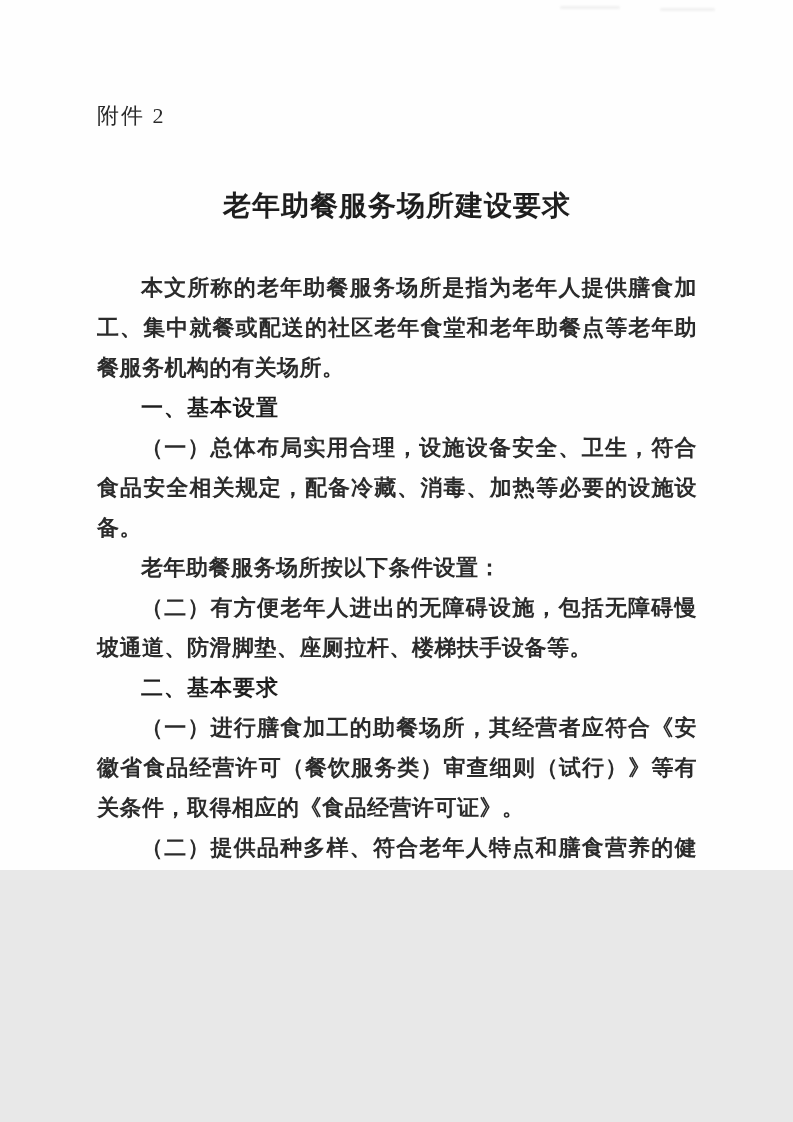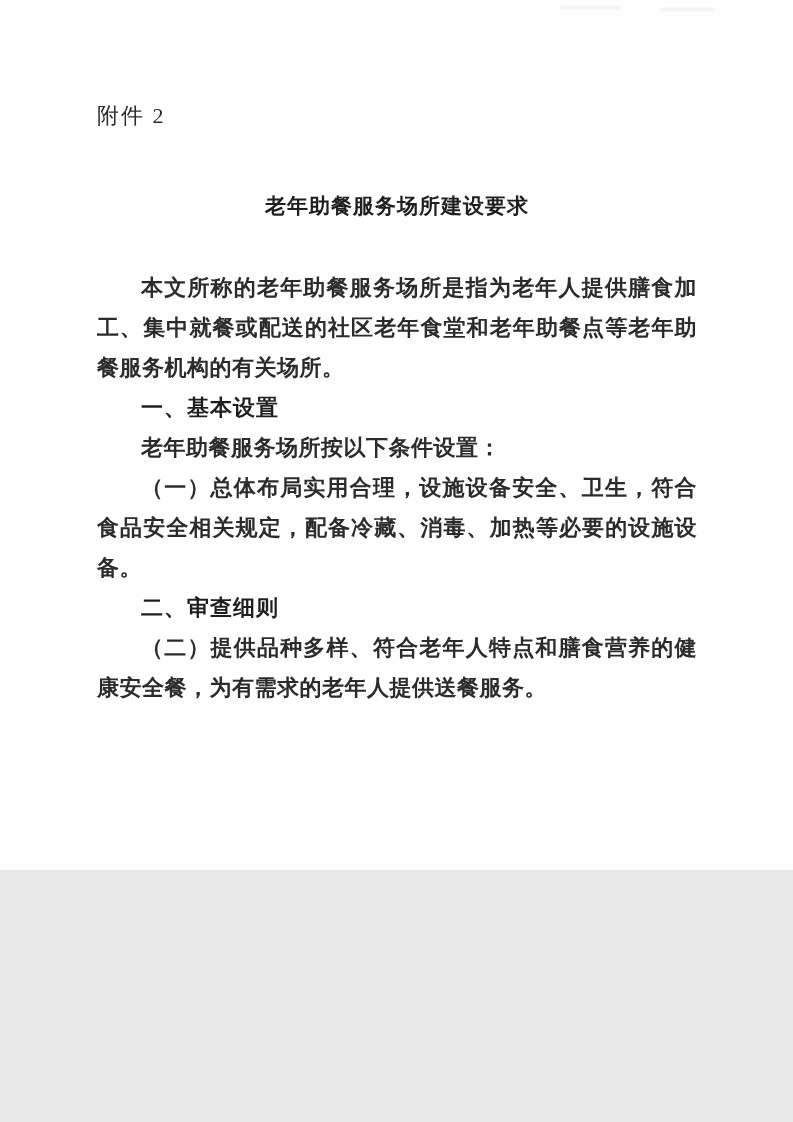--- a/index.html
+++ b/index.html
@@ -33,21 +33,21 @@
   }
   .attachment-label {
     font-size: 22px;
     line-height: 32px;
     letter-spacing: 2px;
   }
   .doc-title {
     margin-top: 50px;
     margin-bottom: 38px;
     text-align: center;
-    font-size: 21px;
+    font-size: 28px;
     line-height: 48px;
     font-weight: bold;
     letter-spacing: 1px;
     color: #1e1e1e;
   }
   .doc-body p {
     margin: 0;
     font-size: 22px;
     line-height: 40px;
     letter-spacing: 0.5px;
@@ -82,23 +82,25 @@
 
   <div class="content">
 
     <div class="attachment-label">附件 2</div>
 
     <div class="doc-title">老年助餐服务场所建设要求</div>
 
     <div class="doc-body">
       <p>本文所称的老年助餐服务场所是指为老年人提供膳食加工、集中就餐或配送的社区老年食堂和老年助餐点等老年助餐服务机构的有关场所。</p>
       <p class="section-heading">一、基本设置</p>
+      <p>（一）总体布局实用合理，设施设备安全、卫生，符合食品安全相关规定，配备冷藏、消毒、加热等必要的设施设备。</p>
       <p>老年助餐服务场所按以下条件设置：</p>
-      <p>（一）总体布局实用合理，设施设备安全、卫生，符合食品安全相关规定，配备冷藏、消毒、加热等必要的设施设备。</p>
-      <p class="section-heading">二、审查细则</p>
+      <p>（二）有方便老年人进出的无障碍设施，包括无障碍慢坡通道、防滑脚垫、座厕拉杆、楼梯扶手设备等。</p>
+      <p class="section-heading">二、基本要求</p>
+      <p>（一）进行膳食加工的助餐场所，其经营者应符合《安徽省食品经营许可（餐饮服务类）审查细则（试行）》等有关条件，取得相应的《食品经营许可证》。</p>
       <p>（二）提供品种多样、符合老年人特点和膳食营养的健康安全餐，为有需求的老年人提供送餐服务。</p>
     </div>
 
   </div>
 
   <div class="page-number">— 71 —</div>
 
 </div>
 
 </body></html>

